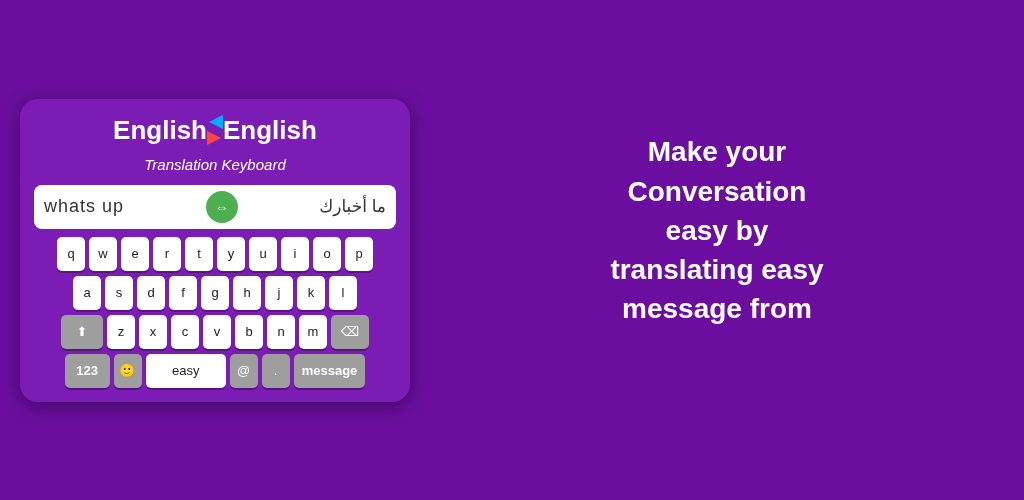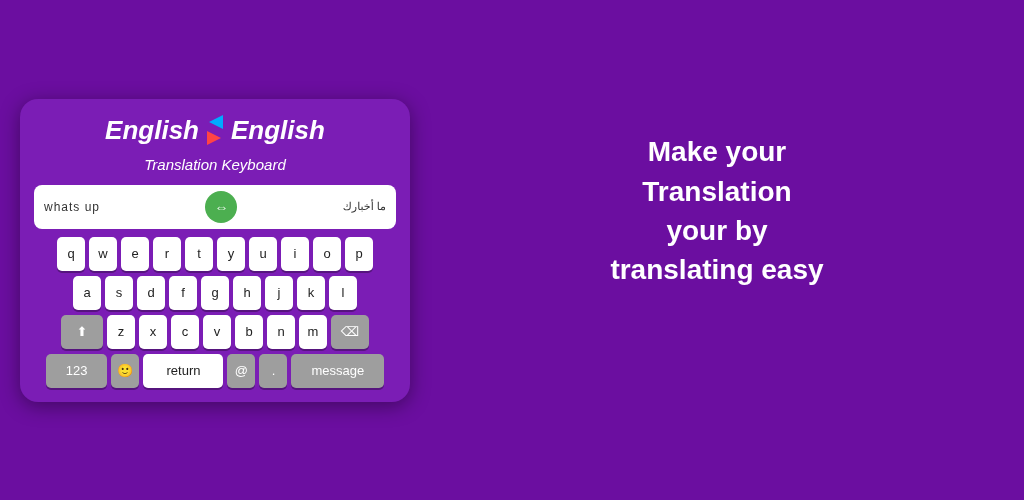--- a/index.html
+++ b/index.html
@@ -33,23 +33,21 @@
 
     .keyboard-header {
       text-align: center;
       margin-bottom: 12px;
     }
 
     .keyboard-title-row {
       display: flex;
       align-items: center;
       justify-content: center;
-      gap: 8px;
       margin-bottom: 4px;
-      font-style: italic;
     }
 
     .keyboard-title-row .lang {
       font-size: 26px;
       font-weight: bold;
       color: white;
     }
 
     .arrows-container {
       display: flex;
@@ -86,40 +84,40 @@
       background: white;
       border-radius: 8px;
       padding: 6px 10px;
       display: flex;
       align-items: center;
       justify-content: space-between;
       margin-bottom: 8px;
     }
 
     .input-text-left {
-      font-size: 12px;
+      font-size: 18px;
       color: #333;
       letter-spacing: 1px;
     }
 
     .translate-btn {
       width: 32px;
       height: 32px;
       background: #4caf50;
       border-radius: 50%;
       display: flex;
       align-items: center;
       justify-content: center;
       color: white;
       font-size: 14px;
       font-weight: bold;
     }
 
     .input-text-right {
-      font-size: 11px;
+      font-size: 17px;
       color: #333;
       direction: rtl;
     }
 
     
     .key-rows {
       display: flex;
       flex-direction: column;
       gap: 5px;
     }
@@ -141,21 +139,22 @@
       font-weight: 500;
       box-shadow: 0 2px 0 rgba(0,0,0,0.3);
       cursor: pointer;
       height: 34px;
       min-width: 28px;
       padding: 0 4px;
     }
 
     .key.wide {
       min-width: 45px;
-      padding: 0 20px;
+      padding: 0 8px;
+      font-weight: bold;
     }
 
     .key.xwide {
       min-width: 80px;
     }
 
     .key.dark {
       background: #9e9e9e;
       color: white;
     }
@@ -245,31 +244,31 @@
         <div class="key">v</div>
         <div class="key">b</div>
         <div class="key">n</div>
         <div class="key">m</div>
         <div class="key backspace-key dark">⌫</div>
       </div>
 
       <div class="key-row">
         <div class="key dark wide">123</div>
         <div class="key dark">🙂</div>
-        <div class="key xwide">return</div>
+        <div class="key xwide">easy</div>
         <div class="key dark">@</div>
         <div class="key dark">.</div>
         <div class="key dark wide">message</div>
       </div>
     </div>
   </div>
 </div>
 
 <div class="right-panel">
   <div class="promo-text">
     <span>Make your</span><br>
-    <span>Translation</span><br>
-    <span>your by</span><br>
+    <span>Conversation</span><br>
+    <span>easy by</span><br>
     <span>translating easy</span><br>
-    <br>
+    <span>message from</span><br>
     <br>
   </div>
 </div>
 
 </body></html>

